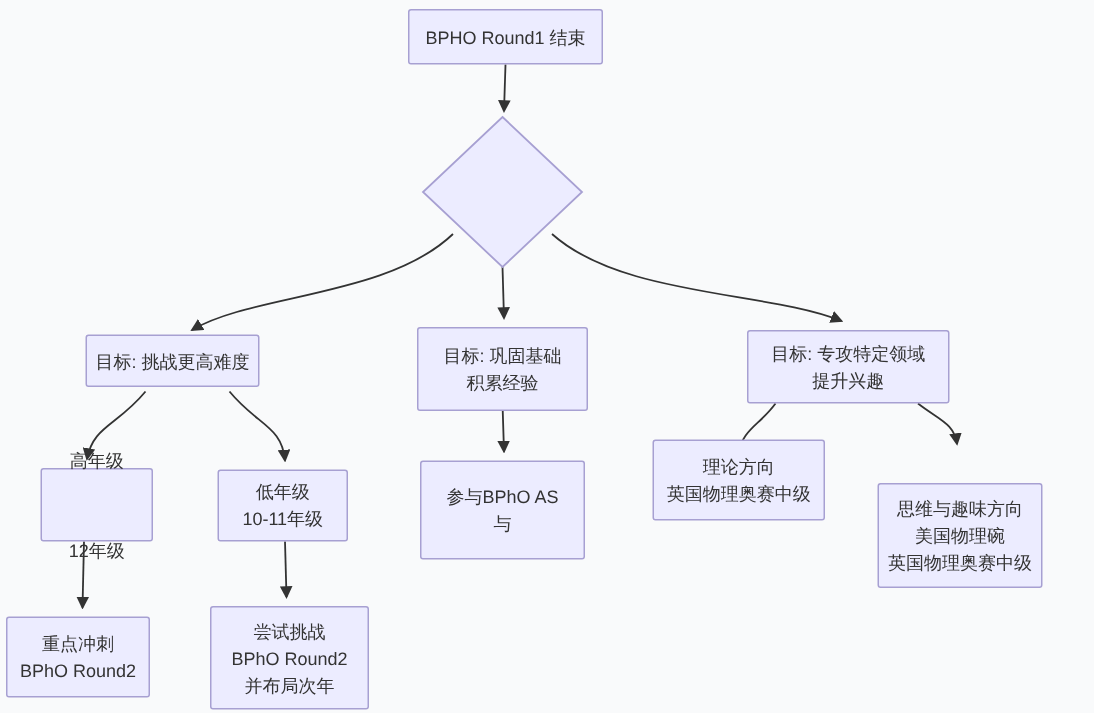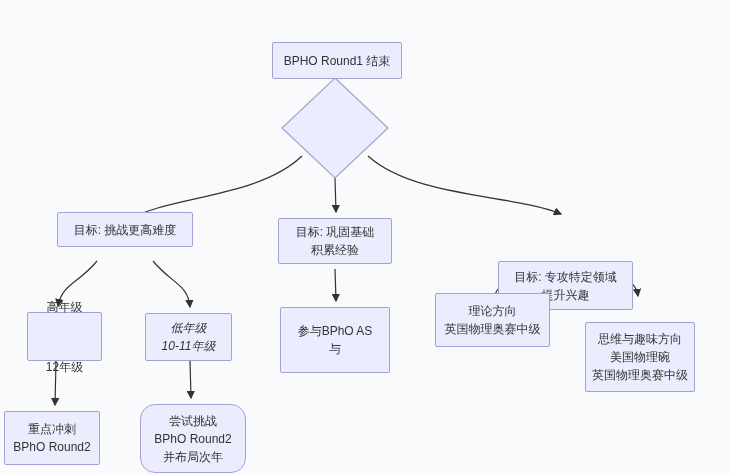--- a/index.html
+++ b/index.html
@@ -91,45 +91,45 @@
     <path class="edge" d="M153,261 C172,284 188,284 190,307" marker-end="url(#arrow)"></path>
     <path class="edge" d="M56,361 L55,405" marker-end="url(#arrow)"></path>
     <path class="edge" d="M190,361 L191,398" marker-end="url(#arrow)"></path>
     <path class="edge" d="M335,269 L336,301" marker-end="url(#arrow)"></path>
     <path class="edge" d="M517,269 C506,284 495,286 492,303" marker-end="url(#arrow)"></path>
     <path class="edge" d="M612,269 C626,280 636,282 638,296" marker-end="url(#arrow)"></path>
 
     <polygon class="diamond-shape" points="335,78 388,128 335,178 282,128"></polygon>
   </svg>
 
-  <div class="node" style="left:272px; top:6px; width:130px; height:37px;margin-top:36px;">
+  <div class="node" style="left:272px; top:6px; width:130px; height:37px;">
     <span>BPHO Round1 结束</span>
   </div>
 
 
-  <div class="node" style="left:57px; top:212px; width:136px; height:35px;">
+  <div class="node" style="left:57px; top:223px; width:116px; height:35px;">
     <span>目标: 挑战更高难度</span>
   </div>
 
-  <div class="node" style="left:278px; top:218px; width:114px; height:46px;">
+  <div class="node" style="left:278px; top:218px; width:114px; height:56px;">
     <span>目标: 巩固基础</span>
     <span>积累经验</span>
   </div>
 
-  <div class="node" style="left:498px; top:220px; width:135px; height:49px;margin-top:41px;">
+  <div class="node" style="left:498px; top:220px; width:135px; height:49px;">
     <span>目标: 专攻特定领域</span>
     <span>提升兴趣</span>
   </div>
 
   <div class="node" style="left:27px; top:312px; width:75px; height:49px;gap:42px;">
     <span>高年级</span>
     <span>12年级</span>
   </div>
 
-  <div class="node" style="left:145px; top:313px; width:87px; height:48px;font-style:italic;">
+  <div class="node" style="left:145px; top:313px; width:87px; height:48px;">
     <span>低年级</span>
     <span>10-11年级</span>
   </div>
 
   <div class="node" style="left:280px; top:307px; width:110px; height:66px;">
     <span>参与BPhO AS</span>
     <span>与</span>
   </div>
 
   <div class="node" style="left:435px; top:293px; width:115px; height:54px;">
@@ -141,19 +141,19 @@
     <span>思维与趣味方向</span>
     <span>美国物理碗</span>
     <span>英国物理奥赛中级</span>
   </div>
 
   <div class="node" style="left:4px; top:411px; width:96px; height:54px;">
     <span>重点冲刺</span>
     <span>BPhO Round2</span>
   </div>
 
-  <div class="node" style="left:140px; top:404px; width:106px; height:69px;border-radius:15px;">
+  <div class="node" style="left:140px; top:404px; width:106px; height:69px;">
     <span>尝试挑战</span>
     <span>BPhO Round2</span>
     <span>并布局次年</span>
   </div>
 
 </div>
 
 </body></html>

